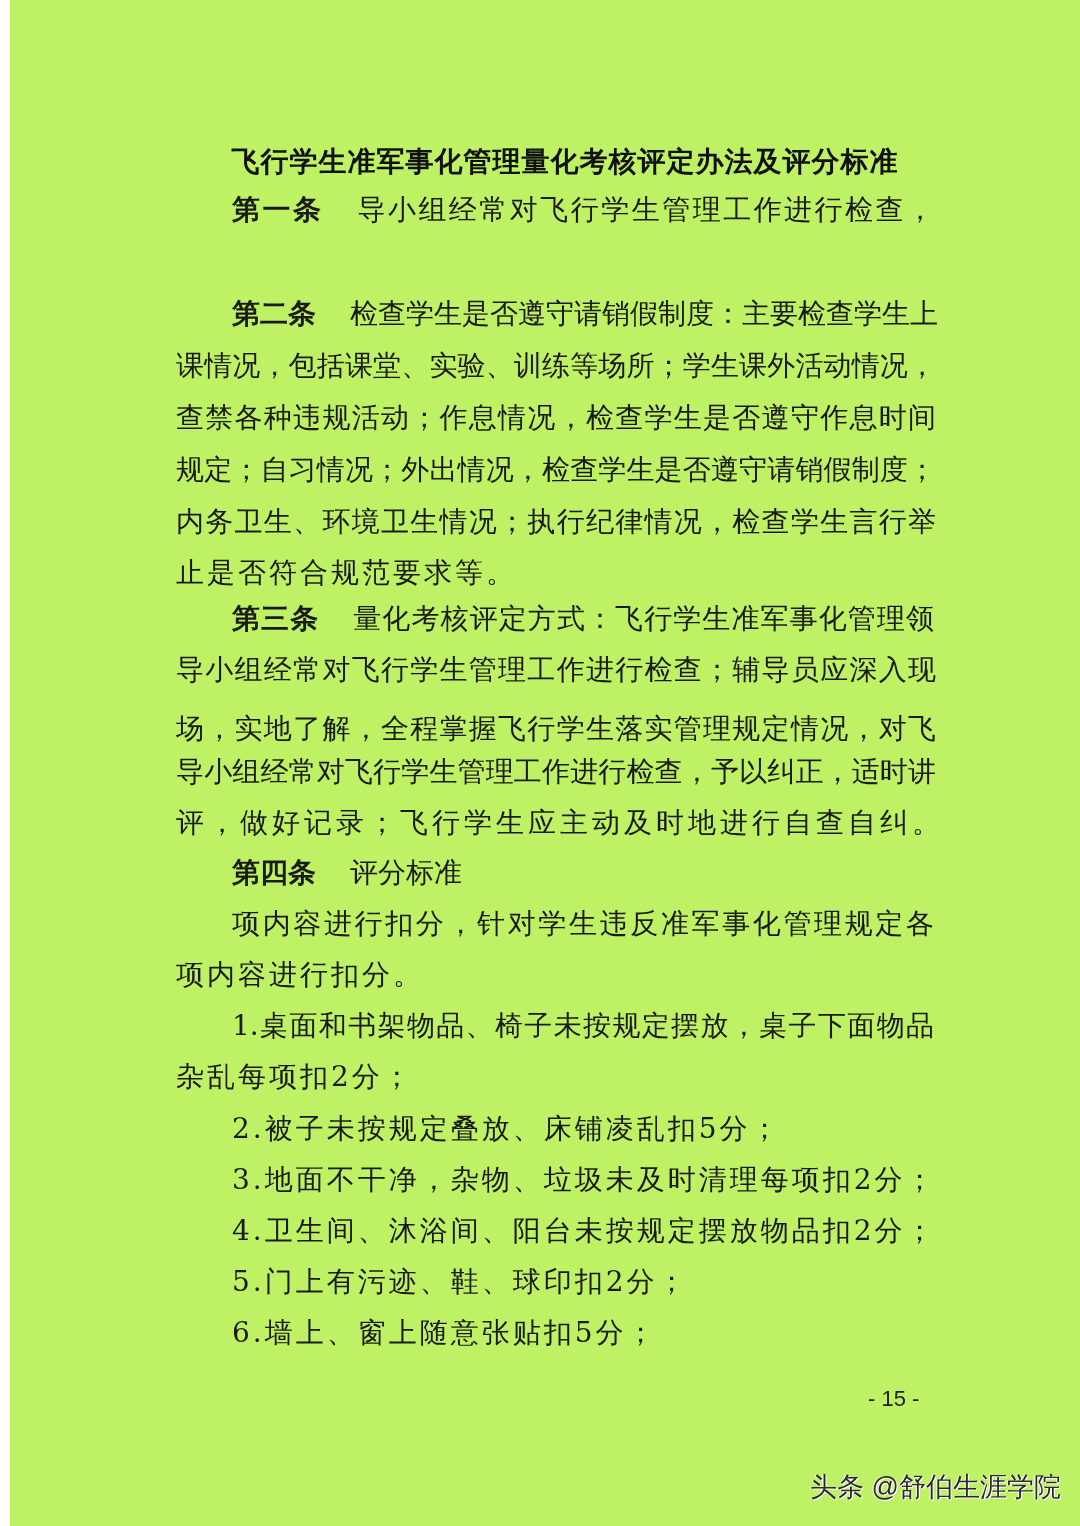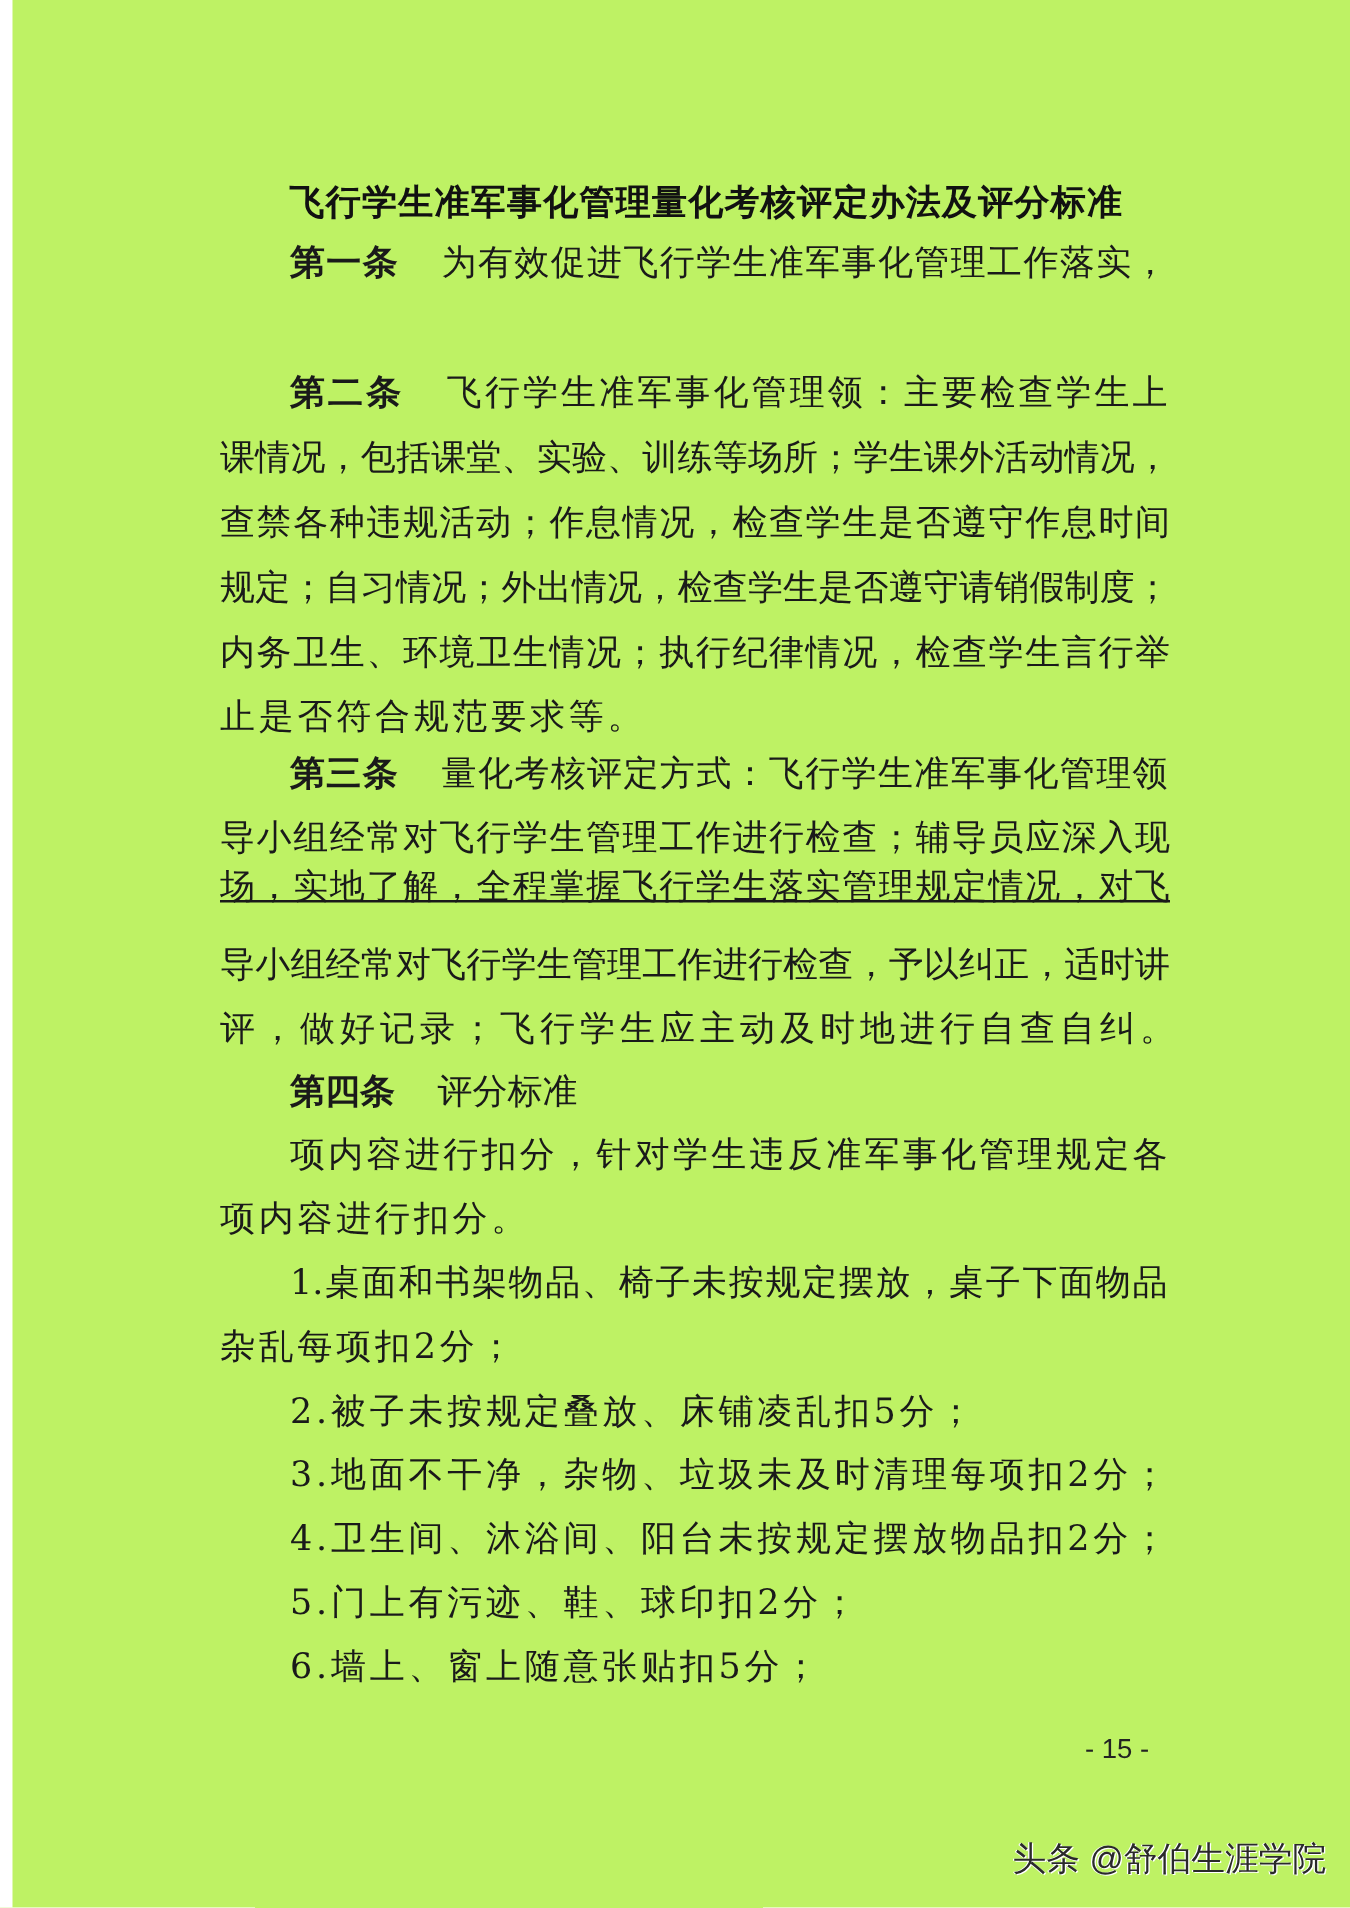--- a/index.html
+++ b/index.html
@@ -77,32 +77,32 @@
       letter-spacing: 0px;
     }
   </style>
 </head>
 <body>
 
 <div class="page">
 
   <div class="title">飞行学生准军事化管理量化考核评定办法及评分标准</div>
 
-  <div class="line indent justify" style="top:190px;"><span class="art-head">第一条</span><span>为有效促进飞行学生准军事化管理工作落实，</span></div>
+  <div class="line indent justify" style="top:190px;"><span class="art-head">第一条</span><span>导小组经常对飞行学生管理工作进行检查，</span></div>
 
-  <div class="line indent justify" style="top:294px;"><span class="art-head">第二条</span><span>飞行学生准军事化管理领：主要检查学生上</span></div>
+  <div class="line indent justify" style="top:294px;"><span class="art-head">第二条</span><span>检查学生是否遵守请销假制度：主要检查学生上</span></div>
   <div class="line justify" style="top:346px;">课情况，包括课堂、实验、训练等场所；学生课外活动情况，</div>
   <div class="line justify" style="top:398px;">查禁各种违规活动；作息情况，检查学生是否遵守作息时间</div>
   <div class="line justify" style="top:450px;">规定；自习情况；外出情况，检查学生是否遵守请销假制度；</div>
   <div class="line justify" style="top:502px;">内务卫生、环境卫生情况；执行纪律情况，检查学生言行举</div>
   <div class="line" style="top:553px; letter-spacing:3px;">止是否符合规范要求等。</div>
 
   <div class="line indent justify" style="top:599px;"><span class="art-head">第三条</span><span>量化考核评定方式：飞行学生准军事化管理领</span></div>
   <div class="line justify" style="top:650px;">导小组经常对飞行学生管理工作进行检查；辅导员应深入现</div>
-  <div class="line justify" style="top:689px;text-decoration:underline;">场，实地了解，全程掌握飞行学生落实管理规定情况，对飞</div>
+  <div class="line justify" style="top:709px;">场，实地了解，全程掌握飞行学生落实管理规定情况，对飞</div>
   <div class="line justify" style="top:752px;">导小组经常对飞行学生管理工作进行检查，予以纠正，适时讲</div>
   <div class="line" style="top:803px; letter-spacing:4px;">评，做好记录；飞行学生应主动及时地进行自查自纠。</div>
 
   <div class="line indent" style="top:853px;"><span class="art-head">第四条</span><span>评分标准</span></div>
 
   <div class="line indent justify" style="top:904px;">项内容进行扣分，针对学生违反准军事化管理规定各</div>
   <div class="line" style="top:955px; letter-spacing:3px;">项内容进行扣分。</div>
 
   <div class="line indent justify" style="top:1006px;">1.桌面和书架物品、椅子未按规定摆放，桌子下面物品</div>
   <div class="line" style="top:1057px; letter-spacing:3px;">杂乱每项扣2分；</div>

